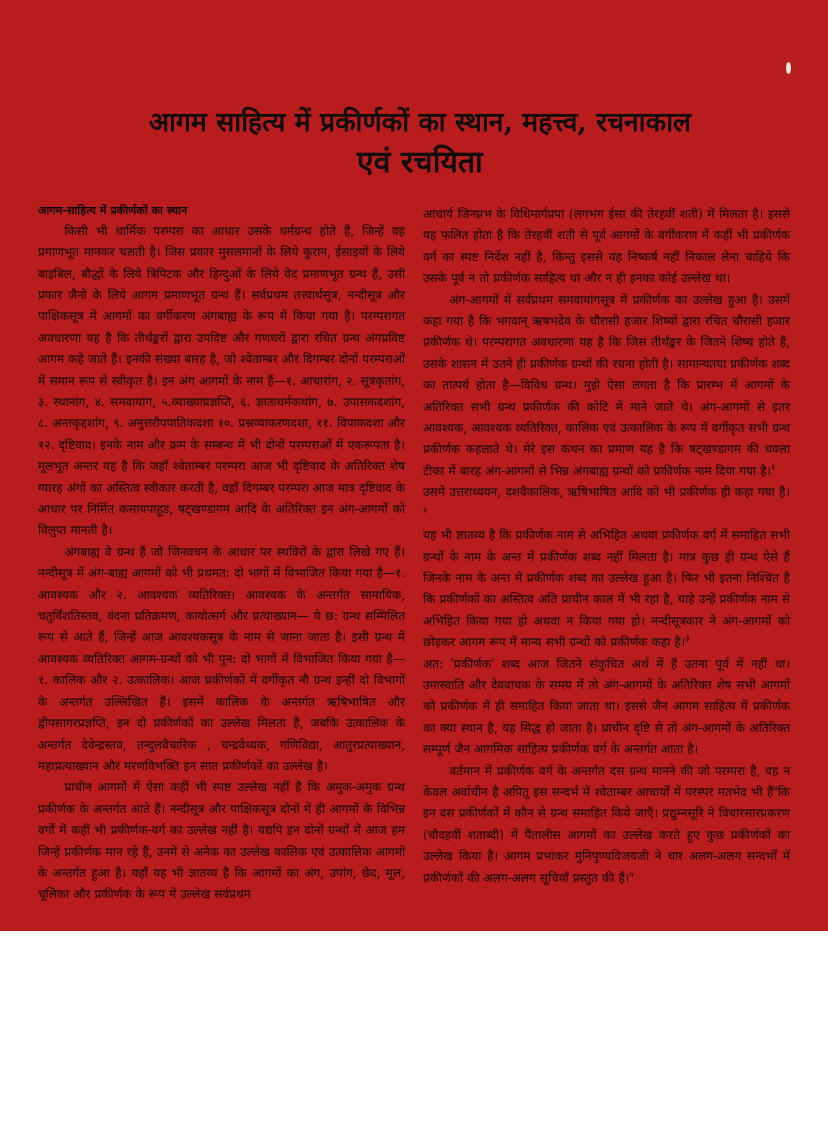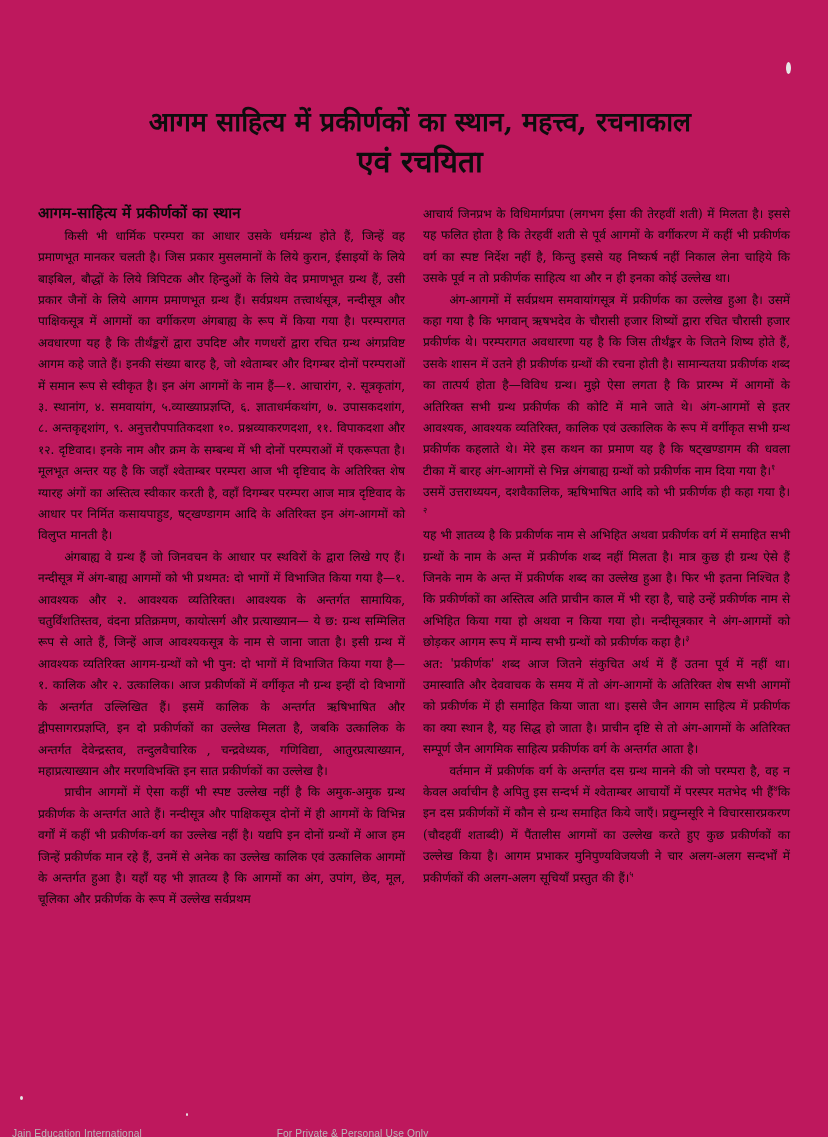--- a/index.html
+++ b/index.html
@@ -7,22 +7,22 @@
     padding: 0;
     background: #ffffff;
   }
   body {
     font-family: "Liberation Serif", "DejaVu Serif", serif;
     color: #000000;
   }
   .page {
     position: relative;
     width: 828px;
-    height: 1137px;
-    background: #be185d;
+    height: 931px;
+    background: #b91c1c;
     overflow: hidden;
     box-sizing: border-box;
   }
 
   
   .title-block {
     position: absolute;
     left: 70px;
     top: 104px;
     width: 700px;
@@ -51,21 +51,21 @@
     gap: 18px;
   }
   .col {
     width: 367px;
     flex: 0 0 367px;
   }
 
   .section-head {
     font-family: "DejaVu Serif", "Liberation Serif", serif;
     font-weight: bold;
-    font-size: 15px;
+    font-size: 11px;
     line-height: 1.25;
     margin: 0 0 3px 0;
     color: #0a0a0a;
     letter-spacing: 0.1px;
   }
 
   p.para {
     margin: 0;
     font-family: "DejaVu Serif", "Liberation Serif", serif;
     font-size: 12px;

